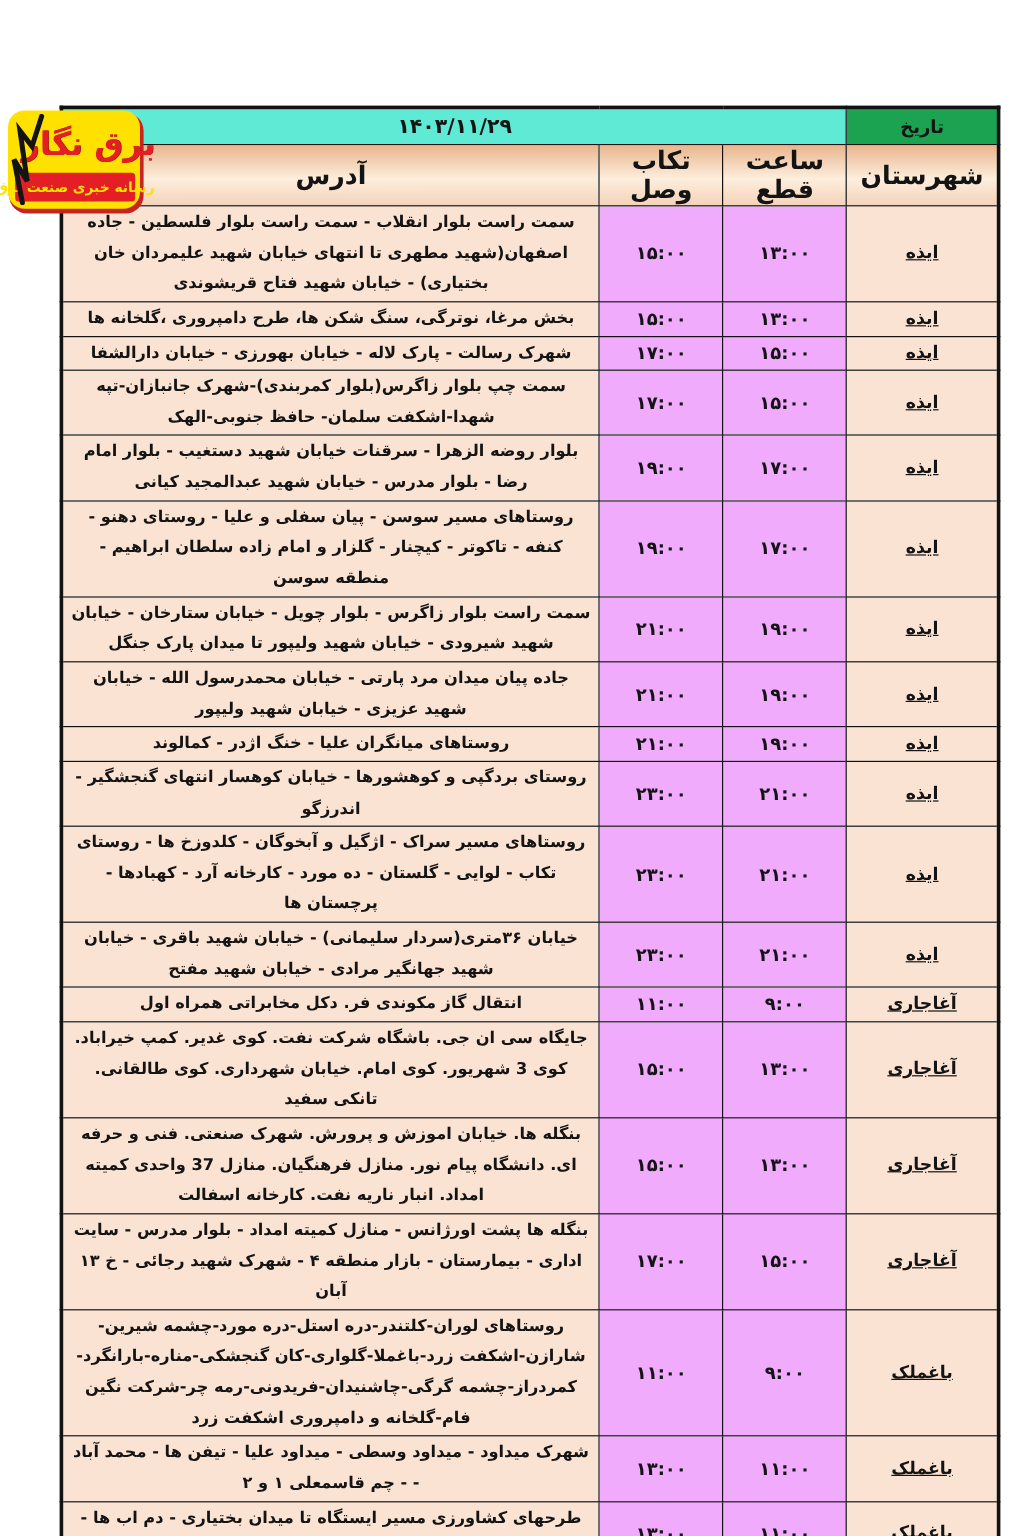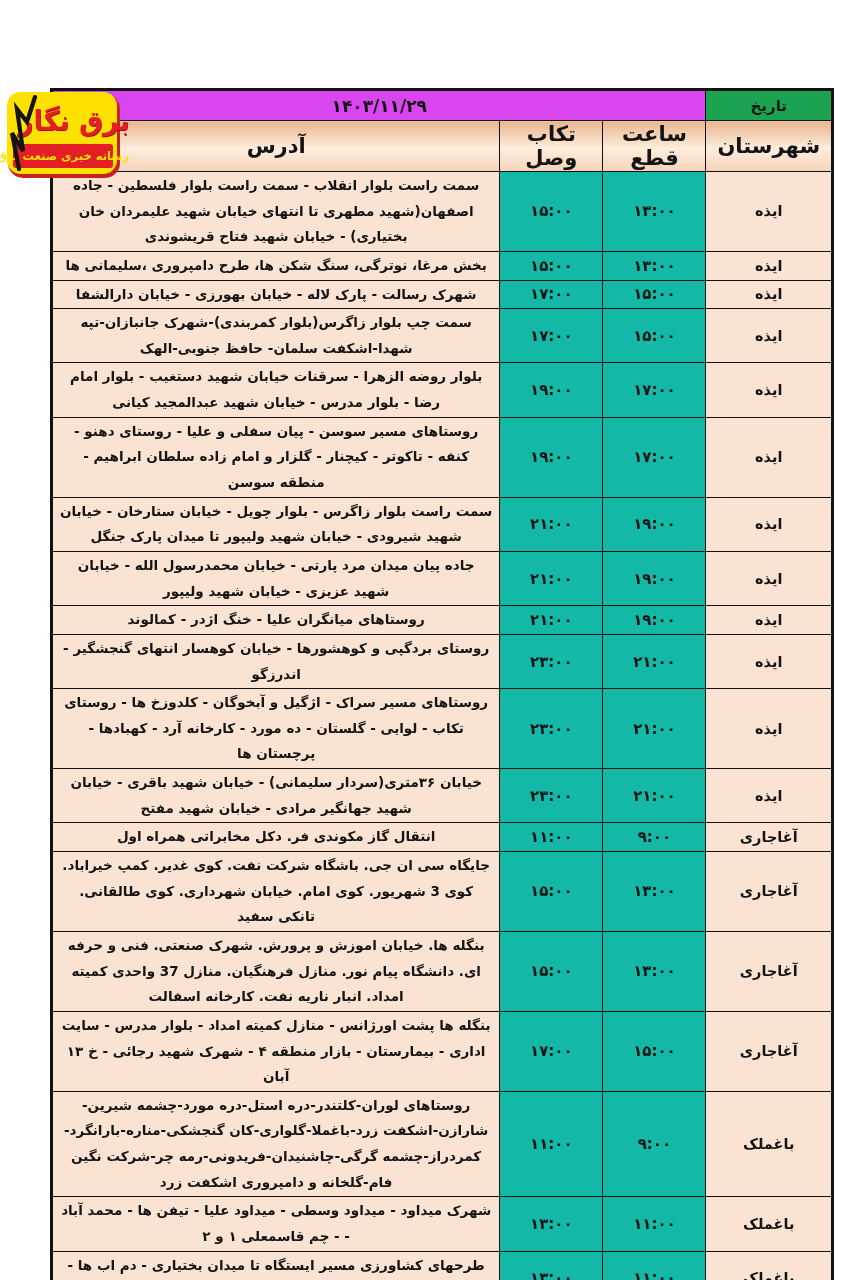--- a/index.html
+++ b/index.html
@@ -39,32 +39,32 @@
   col.c-restore { width: 13.2%; }
   col.c-address { width: 57.4%; }
 
   th.h-date-label {
     background: #1ca352;
     font-size: 15px;
     height: 31px;
     margin-top: 48px;
   }
   th.h-date-value {
-    background: #d946ef;
+    background: #5eead4;
     font-size: 17px;
     height: 31px;
   }
   th.h-col {
     background: linear-gradient(180deg, #e9b68f 0%, #fdeedd 55%, #f4d2ba 100%);
     font-size: 21px;
     height: 34px;
   }
 
-  td.county  { background: #fbe3d3; font-size: 14.5px; }
-  td.time    { background: #14b8a6; font-size: 15px; letter-spacing: 0.5px; }
+  td.county  { background: #fbe3d3; font-size: 14.5px; text-decoration: underline; }
+  td.time    { background: #f0abfc; font-size: 15px; letter-spacing: 0.5px; }
   td.address {
     background: #fbe3d3;
     font-size: 13.5px;
     line-height: 1.9;
     padding: 2px 8px;
   }
   tr.l1 td { height: 28px; }
   tr.l2 td { height: 50px; }
   tr.l3 td { height: 78px; }
 
@@ -136,21 +136,21 @@
         <tr class="l3">
     <td class="county">ایذه</td>
     <td class="time">۱۳:۰۰</td>
     <td class="time">۱۵:۰۰</td>
     <td class="address">سمت راست بلوار انقلاب - سمت راست بلوار فلسطین - جاده اصفهان(شهید مطهری تا انتهای خیابان شهید علیمردان خان بختیاری) - خیابان شهید فتاح قریشوندی</td>
   </tr>
         <tr class="l1">
     <td class="county">ایذه</td>
     <td class="time">۱۳:۰۰</td>
     <td class="time">۱۵:۰۰</td>
-    <td class="address">بخش مرغا، نوترگی، سنگ شکن ها، طرح دامپروری ،سلیمانی ها</td>
+    <td class="address">بخش مرغا، نوترگی، سنگ شکن ها، طرح دامپروری ،گلخانه ها</td>
   </tr>
         <tr class="l1">
     <td class="county">ایذه</td>
     <td class="time">۱۵:۰۰</td>
     <td class="time">۱۷:۰۰</td>
     <td class="address">شهرک رسالت - پارک لاله - خیابان بهورزی - خیابان دارالشفا</td>
   </tr>
         <tr class="l2">
     <td class="county">ایذه</td>
     <td class="time">۱۵:۰۰</td>

